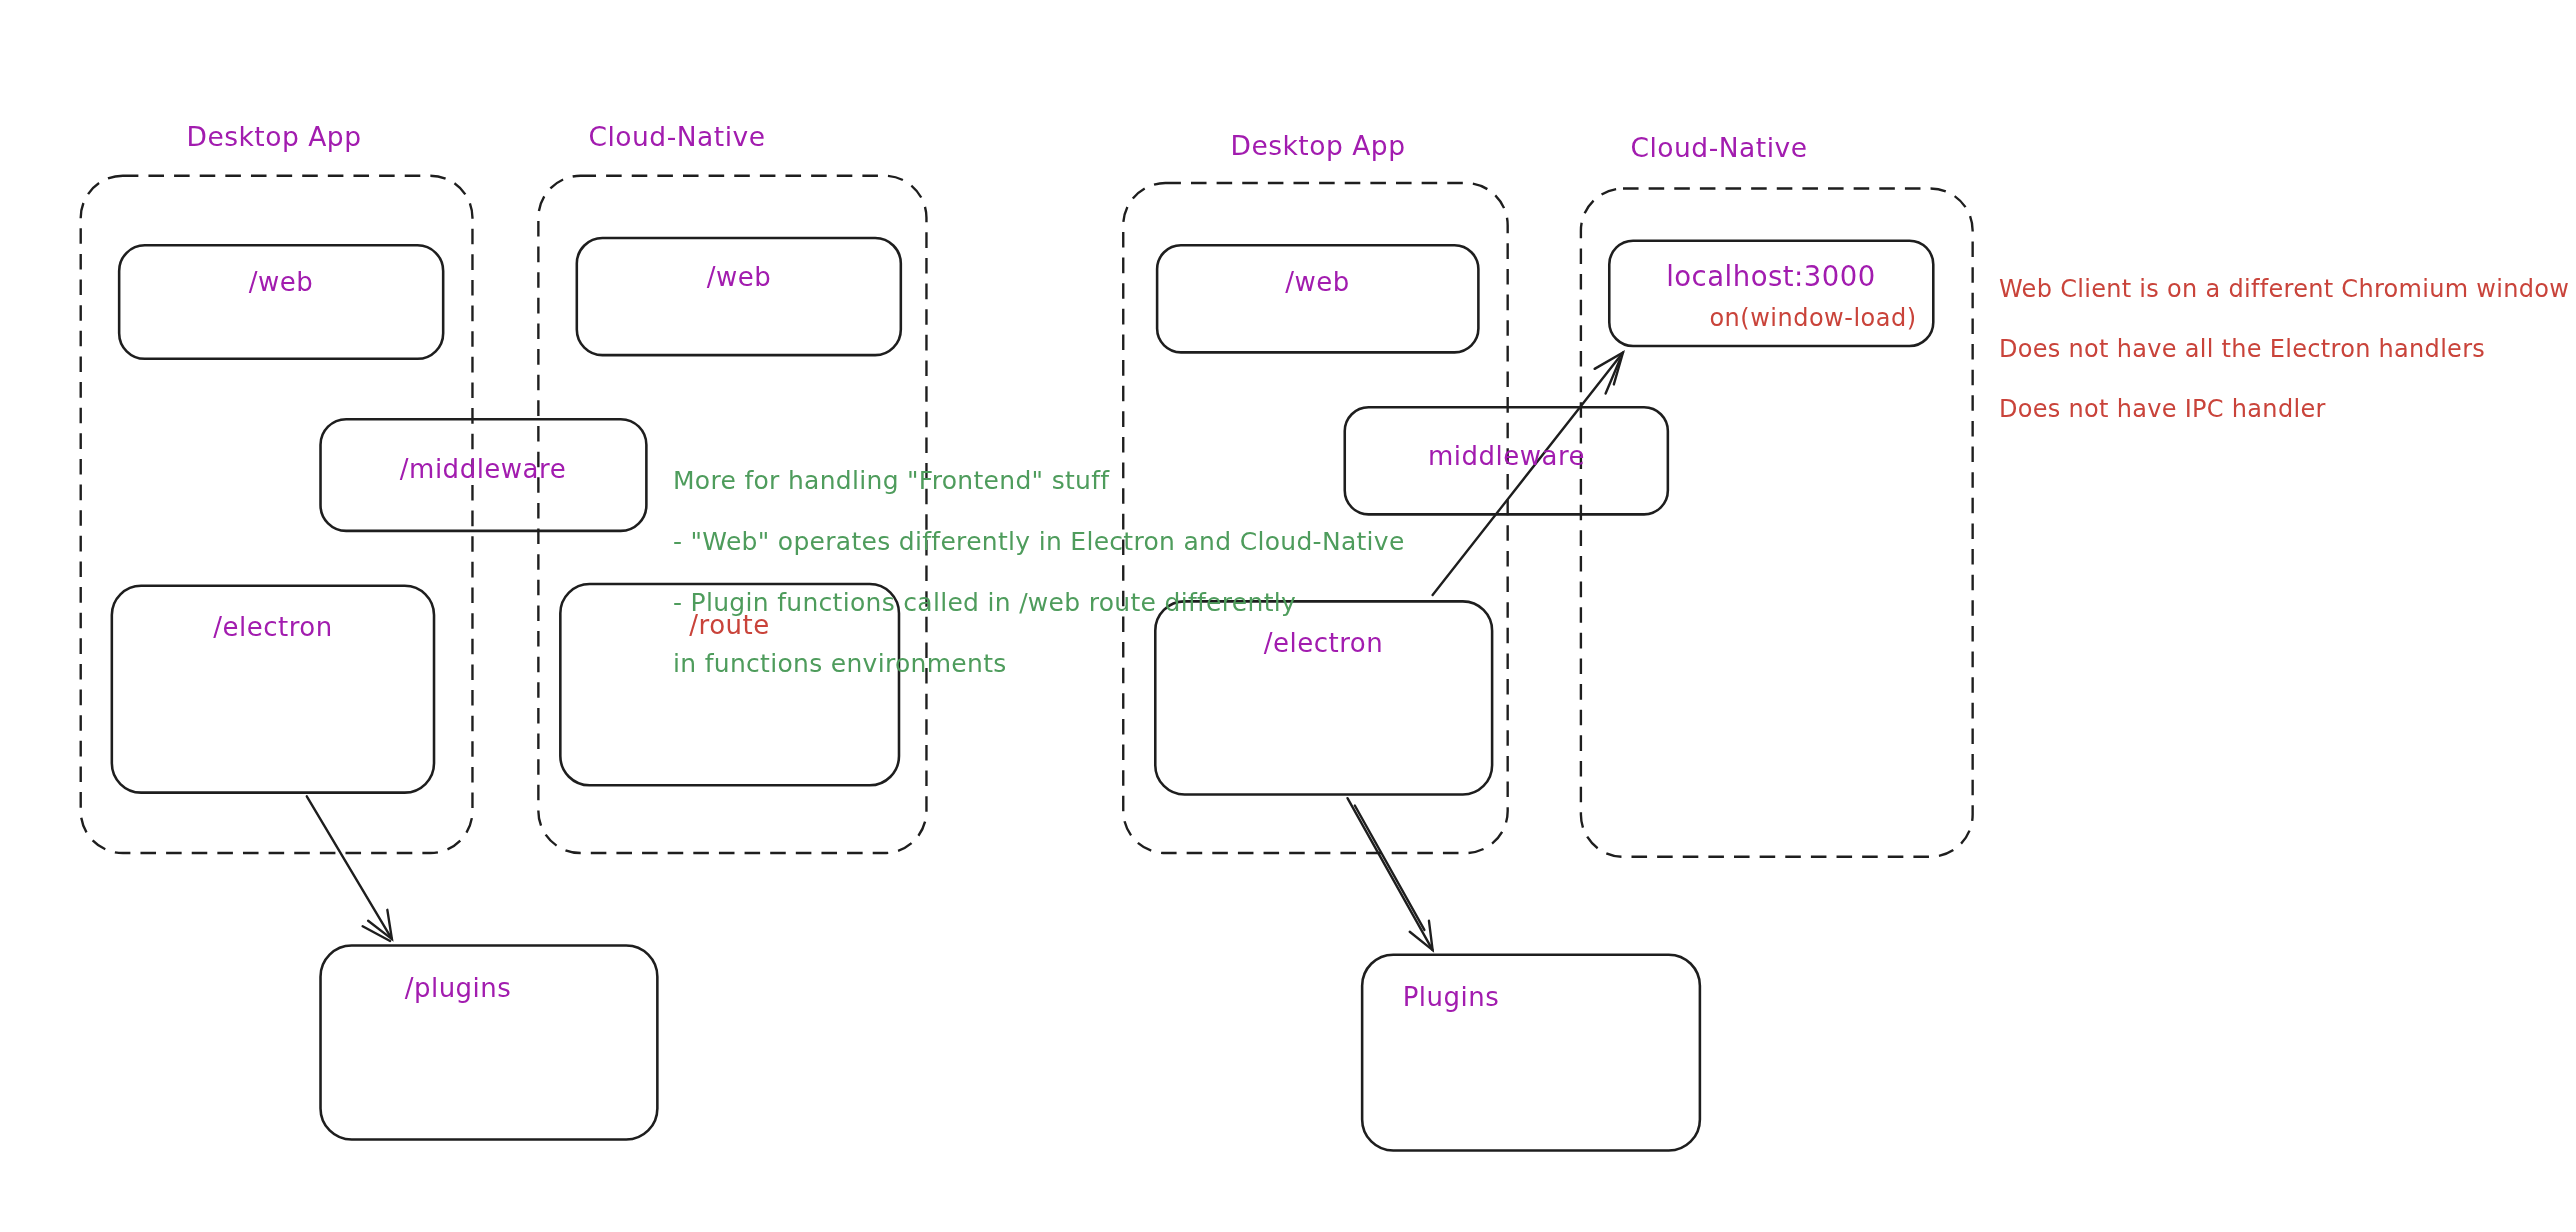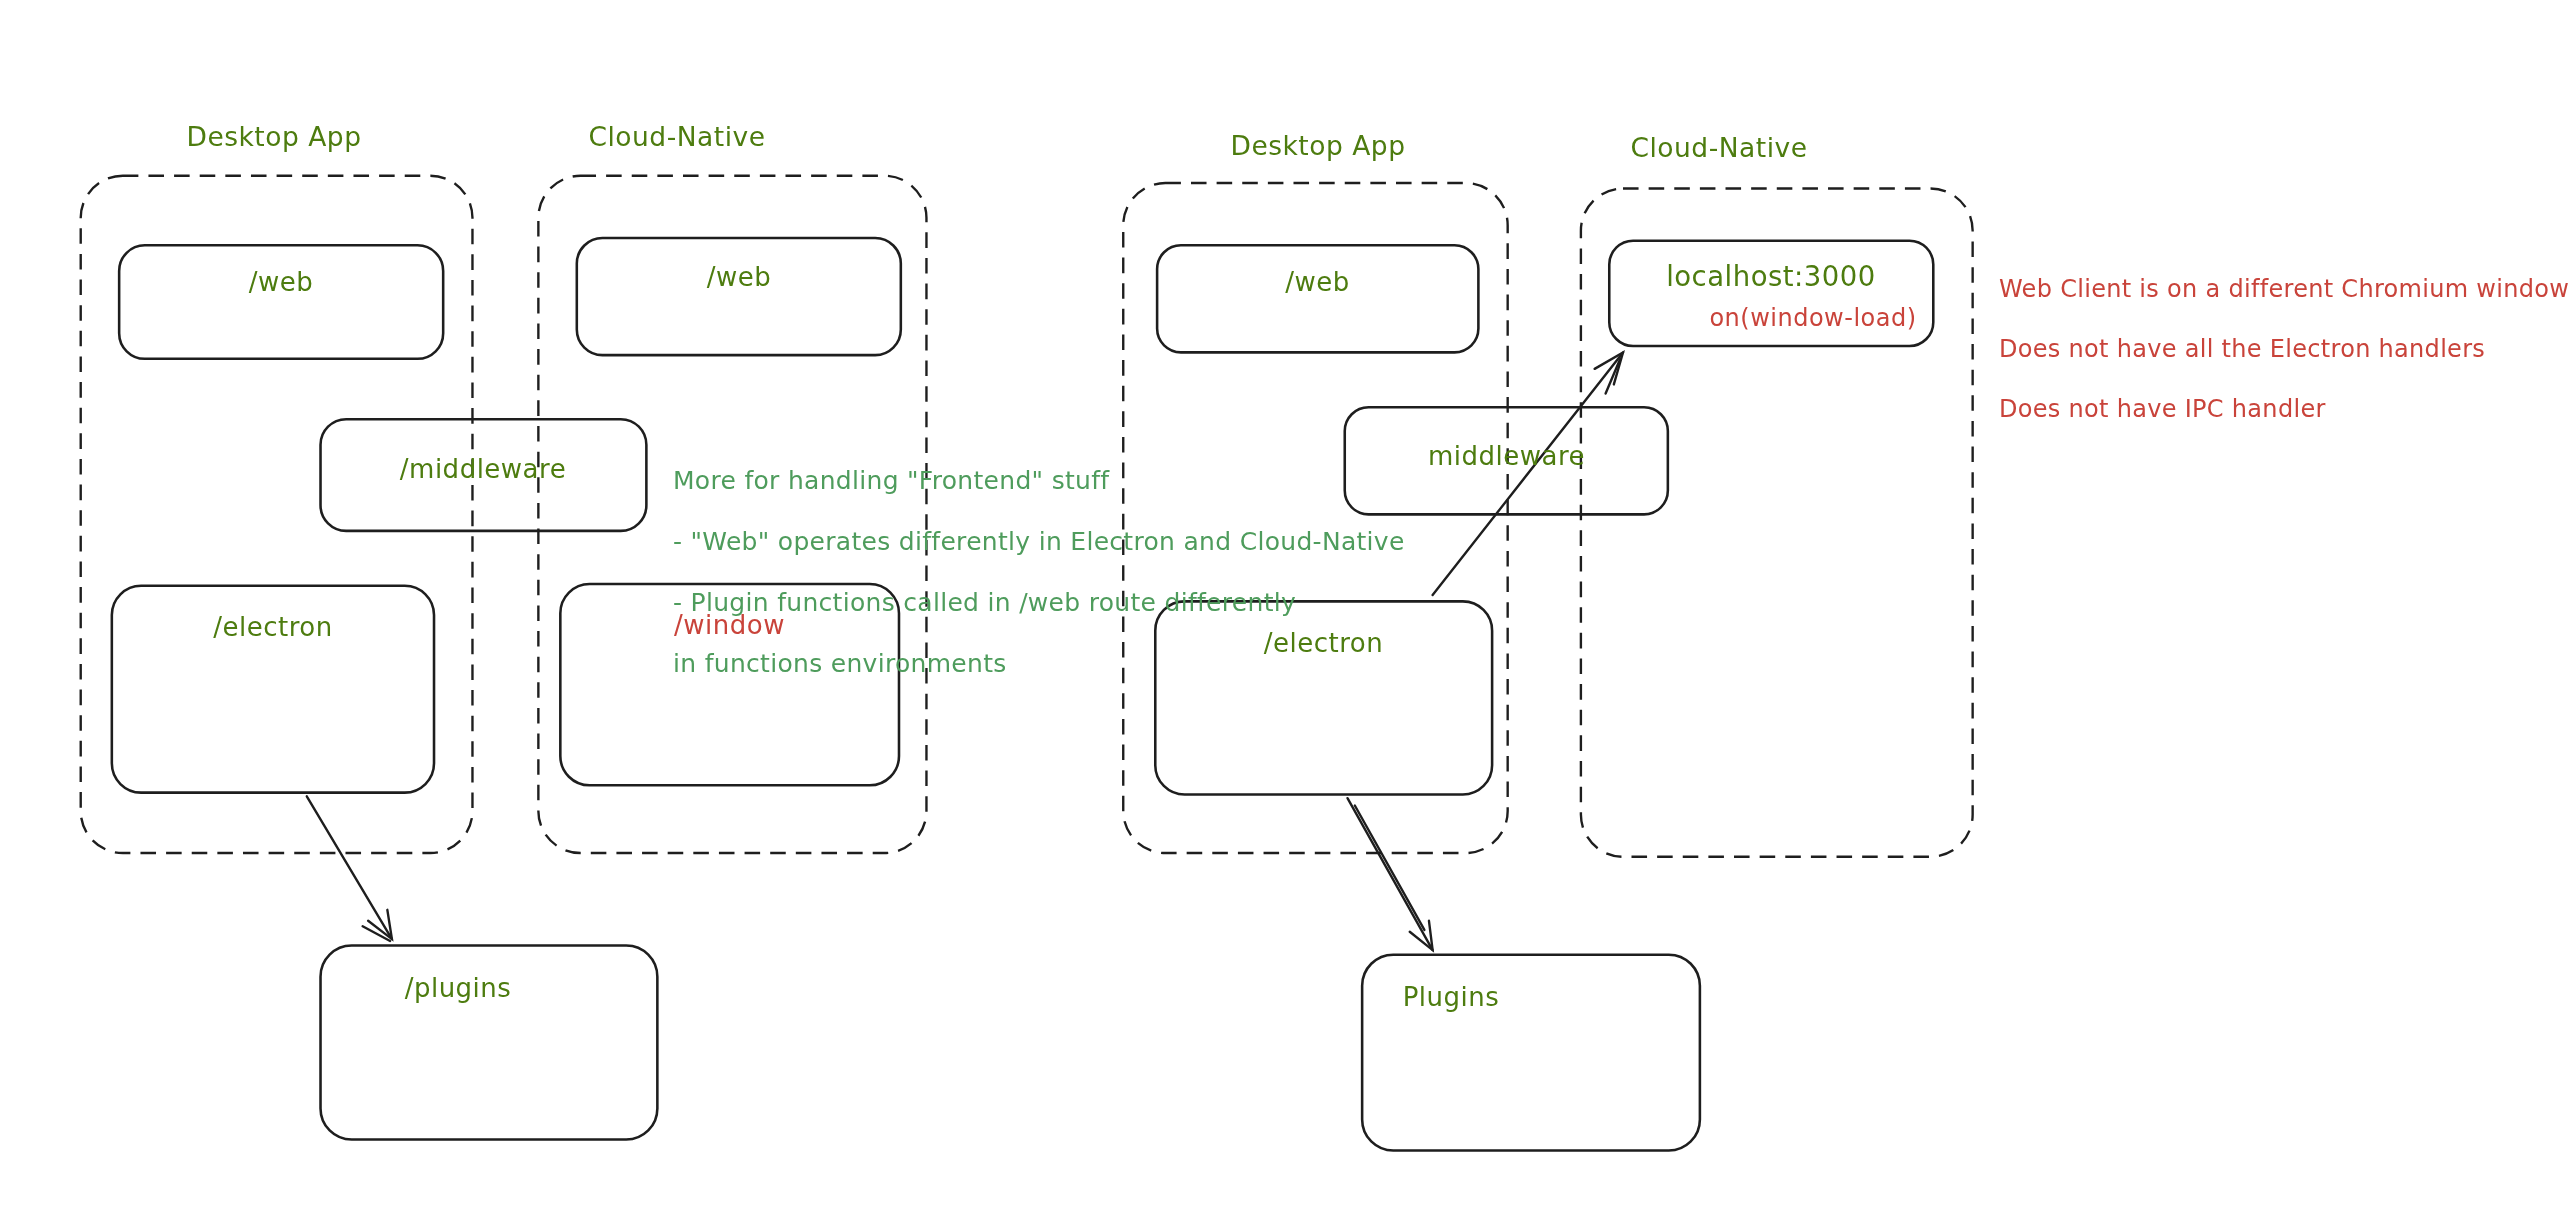--- a/index.html
+++ b/index.html
@@ -17,21 +17,21 @@
     color: #1e1e1e;
   }
   #shapes {
     position: absolute;
     left: 0;
     top: 0;
   }
   .lbl {
     position: absolute;
     white-space: nowrap;
-    color: #4d7c0f;
+    color: #a21caf;
     letter-spacing: 0.5px;
   }
   .section-lbl {
     font-size: 26.5px;
     text-align: center;
     width: 256px;
   }
   .box-lbl {
     font-size: 26px;
     text-align: center;
@@ -89,21 +89,21 @@
     </g>
   </svg>
 
   <div class="lbl section-lbl" style="left:146px; top:121px;">Desktop App</div>
   <div class="lbl section-lbl" style="left:549px; top:121px;">Cloud-Native</div>
 
   <div class="lbl box-lbl" style="left:119px; top:267px; width:324px;">/web</div>
   <div class="lbl box-lbl" style="left:577px; top:262px; width:324px;">/web</div>
   <div class="lbl box-lbl" style="left:320px; top:454px; width:326px;">/middleware</div>
   <div class="lbl box-lbl" style="left:112px; top:612px; width:322px;">/electron</div>
-  <div class="lbl box-lbl red" style="left:560px; top:610px; width:339px;">/window</div>
+  <div class="lbl box-lbl red" style="left:560px; top:610px; width:339px;">/route</div>
   <div class="lbl box-lbl" style="left:320px; top:973px; width:276px;">/plugins</div>
 
   <div class="note green" style="left:673px; top:436px;">
     <div>More for handling "Frontend" stuff</div>
     <div>- "Web" operates differently in Electron and Cloud-Native</div>
     <div>- Plugin functions called in /web route differently</div>
     <div>in functions environments</div>
   </div>
 
   <div class="lbl section-lbl" style="left:1190px; top:130px;">Desktop App</div>

